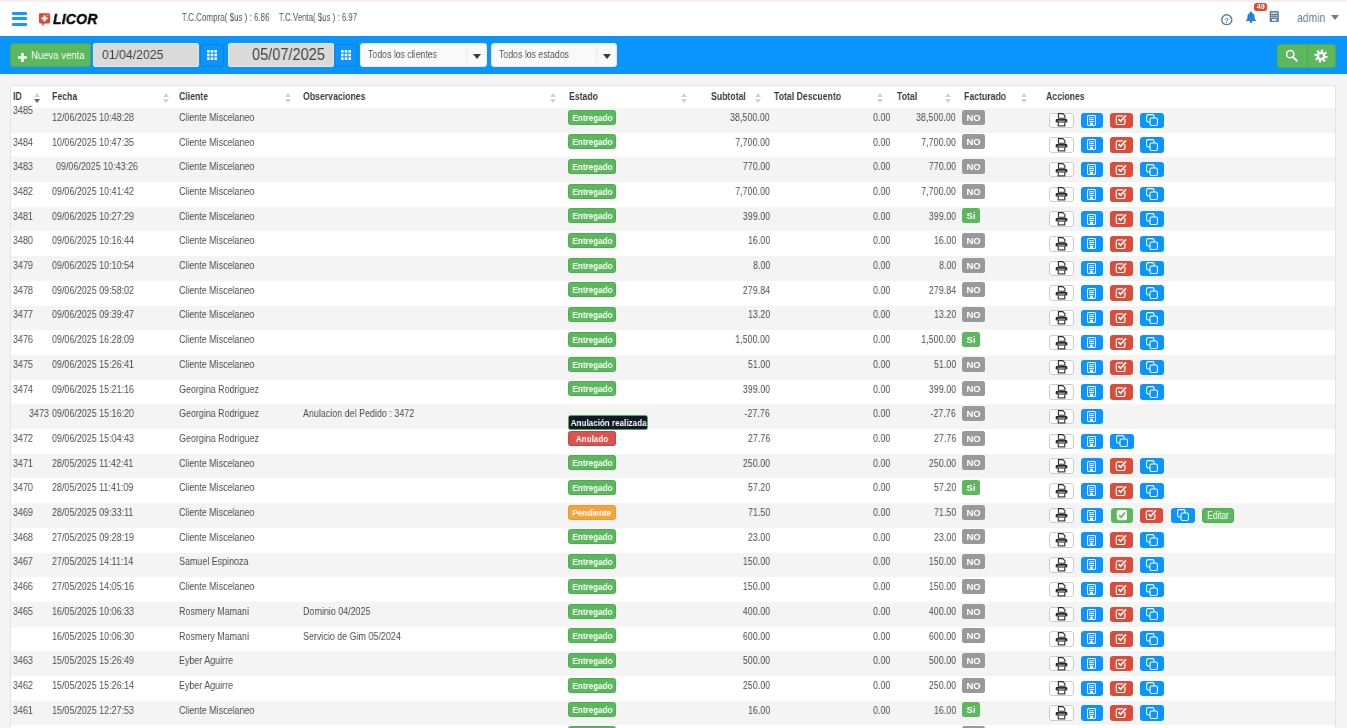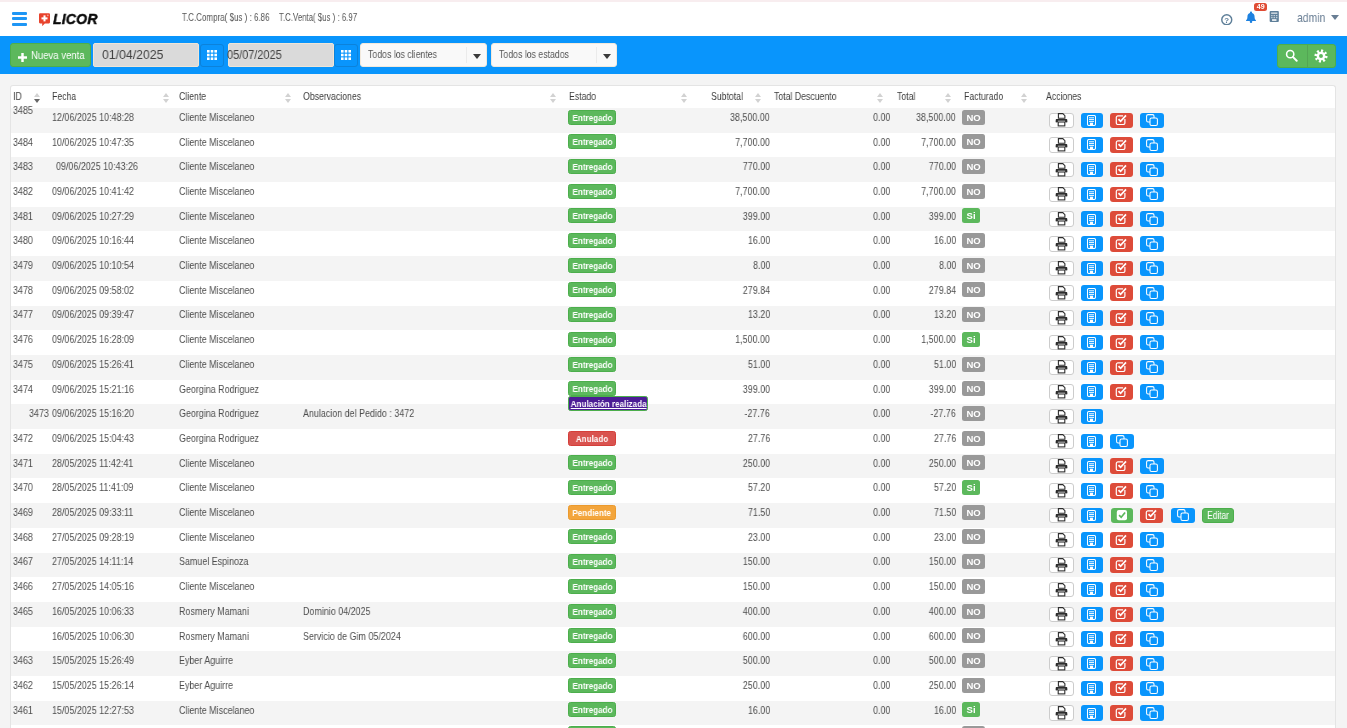--- a/index.html
+++ b/index.html
@@ -9,21 +9,21 @@
 .abs > svg { display:block; }
 .tx { display:inline-block; will-change:transform; transform:scaleX(0.85); transform-origin:0 50%; white-space:nowrap; }
 .txr { display:inline-block; will-change:transform; transform:scaleX(0.85); transform-origin:100% 50%; white-space:nowrap; }
 .txc { display:inline-block; will-change:transform; transform:scaleX(0.85); transform-origin:50% 50%; white-space:nowrap; }
 .topline { left:0; top:0; width:1347px; height:2px; background:#f8edef; }
 .nav { left:0; top:2px; width:1347px; height:34px; background:#fff; }
 .bar { left:0; top:36px; width:1347px; height:38px; background:#0995fc; }
 .content { left:0; top:74px; width:1347px; height:654px; background:#f4f4f4; }
 .box { position:absolute; left:10px; top:11px; width:1326px; height:643px;
   background:#fff; border:1px solid #e4e4e4; border-bottom:none; border-radius:3px 3px 0 0; }
-.hd { position:absolute; top:0; font-size:10.5px; font-weight:normal; color:#3c3c3c;
+.hd { position:absolute; top:0; font-size:10.5px; font-weight:bold; color:#3c3c3c;
   line-height:21.5px; white-space:nowrap; }
 .cell { position:absolute; font-size:10.5px; color:#4d4d4d; line-height:12px; white-space:nowrap; }
 .rowbg { position:absolute; left:0; width:1324px; background:#f4f4f4; }
 .badge { position:absolute; font-size:9.5px; font-weight:bold; color:#fff;
   border-radius:2.5px; height:15px; border:1px solid; display:flex;
   align-items:center; justify-content:center; }
 .fbadge { position:absolute; font-size:9.5px; font-weight:bold; color:#fff;
   border-radius:2.5px; line-height:15px; height:15px; text-align:center; background:#999; }
 .abtn { position:absolute; height:15.5px; border-radius:3px;
   display:flex; align-items:center; justify-content:center; }
@@ -102,21 +102,21 @@
           <rect x="7.4" y="0" width="2.6" height="2.6" fill="#fff"></rect>
           <rect x="0" y="3.7" width="2.6" height="2.6" fill="#fff"></rect>
           <rect x="3.7" y="3.7" width="2.6" height="2.6" fill="#fff"></rect>
           <rect x="7.4" y="3.7" width="2.6" height="2.6" fill="#fff"></rect>
           <rect x="0" y="7.4" width="2.6" height="2.6" fill="#fff"></rect>
           <rect x="3.7" y="7.4" width="2.6" height="2.6" fill="#fff"></rect>
           <rect x="7.4" y="7.4" width="2.6" height="2.6" fill="#fff"></rect>
         </svg>
       </div>
 <div class="abs" style="left:227.8px;top:7.2px;width:106.2px;height:23.6px;background:#dadada;border:1.5px solid #efe5d6;border-radius:2px;"></div>
-<div class="abs" style="left:227px;top:13.2px;font-size:12px;color:#424242;line-height:12px;"><span class="tx" style="transform:scaleX(0.91);">05/07/2025</span></div>
+<div class="abs" style="left:252px;top:13.2px;font-size:16px;color:#424242;line-height:12px;"><span class="tx" style="transform:scaleX(0.91);">05/07/2025</span></div>
 <div class="abs" style="left:334px;top:7.5px;width:24px;height:23px;border:1px solid #0c82da;border-radius:3px;display:flex;align-items:center;justify-content:center;">
         <svg width="10" height="10" viewBox="0 0 10 10">
           <rect x="0" y="0" width="2.6" height="2.6" fill="#fff"></rect>
           <rect x="3.7" y="0" width="2.6" height="2.6" fill="#fff"></rect>
           <rect x="7.4" y="0" width="2.6" height="2.6" fill="#fff"></rect>
           <rect x="0" y="3.7" width="2.6" height="2.6" fill="#fff"></rect>
           <rect x="3.7" y="3.7" width="2.6" height="2.6" fill="#fff"></rect>
           <rect x="7.4" y="3.7" width="2.6" height="2.6" fill="#fff"></rect>
           <rect x="0" y="7.4" width="2.6" height="2.6" fill="#fff"></rect>
           <rect x="3.7" y="7.4" width="2.6" height="2.6" fill="#fff"></rect>
@@ -661,21 +661,21 @@
           <svg width="12" height="12" viewBox="0 0 12 12">
             <rect x="0.6" y="0.6" width="7.4" height="7.4" rx="1.5" fill="none" stroke="#fff" stroke-width="1.05"></rect>
             <rect x="4" y="4" width="7.4" height="7.4" rx="1.5" fill="#0995fc" stroke="#fff" stroke-width="1.05"></rect>
           </svg>
         </div>
 <div class="rowbg" style="top:318.3px;height:24.70px;"></div>
 <div class="cell" style="left:1.5px;top:321.2px;margin-left:16px;"><span class="tx">3473</span></div>
 <div class="cell" style="left:40.7px;top:321.2px;"><span class="tx">09/06/2025 15:16:20</span></div>
 <div class="cell" style="left:167.5px;top:321.2px;"><span class="tx">Georgina Rodriguez</span></div>
 <div class="cell" style="left:291.8px;top:321.2px;"><span class="tx">Anulacion del Pedido : 3472</span></div>
-<div class="badge" style="left:557.3px;top:310px;width:80px;background:#4c1d95;border-color:#4cae4c;text-decoration:underline;">
+<div class="badge" style="left:557.3px;top:329px;width:80px;background:#0f172a;border-color:#4cae4c;">
           <span class="txc">Anulación realizada</span>
         </div>
 <div class="cell" style="right:565.0px;top:321.2px;text-align:right;"><span class="txr">-27.76</span></div>
 <div class="cell" style="right:444.5px;top:321.2px;text-align:right;"><span class="txr">0.00</span></div>
 <div class="cell" style="right:379.0px;top:321.2px;text-align:right;"><span class="txr">-27.76</span></div>
 <div class="fbadge" style="left:951.3px;top:319.9px;width:22.5px;">NO</div>
 <div class="abtn bwhite" style="left:1037.8px;top:322.9px;width:25px;">
           <svg width="13" height="14" viewBox="0 0 13 14">
             <path d="M3.4 0.6 h4.4 l2.1 2.1 v2.5 H3.4 z" fill="#fff" stroke="#2d2d2d" stroke-width="1.1"></path>
             <path d="M1.4 5.9 q-0.6 0-0.6 0.6 v2.7 h1.9 v-1.4 h7.6 v1.4 h1.9 V6.5 q0-0.6-0.6-0.6 z" fill="#2d2d2d"></path>

